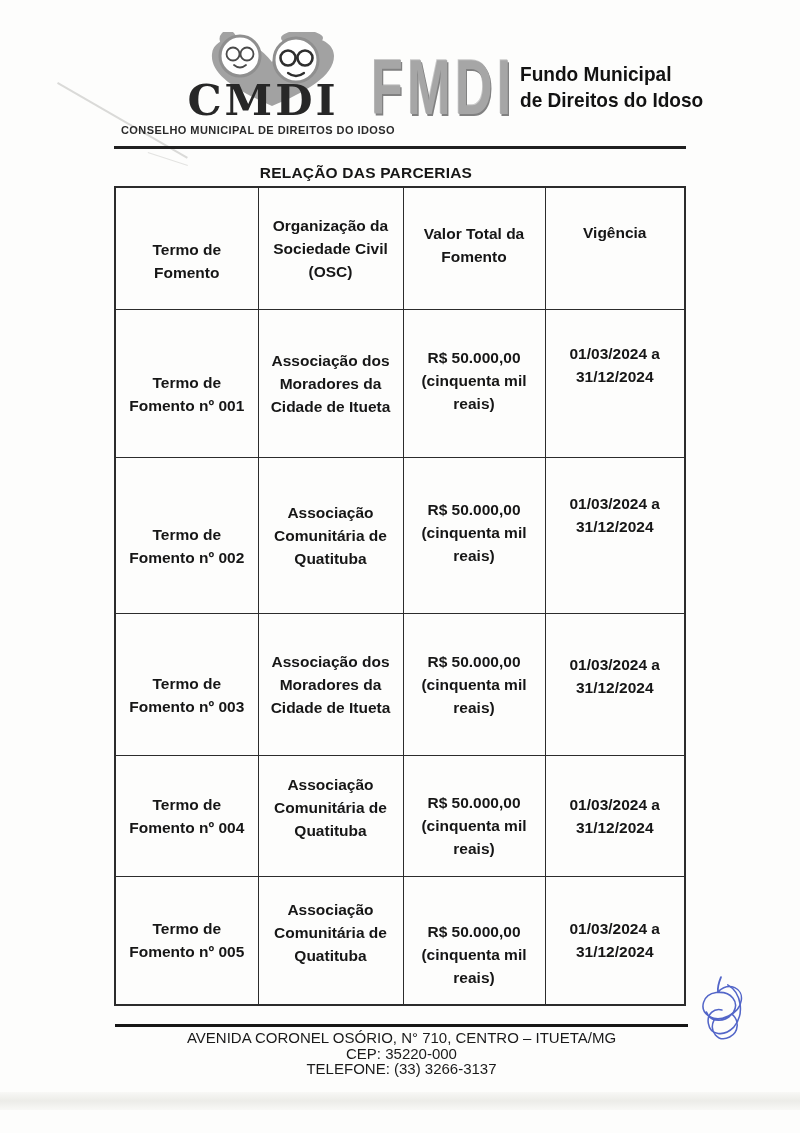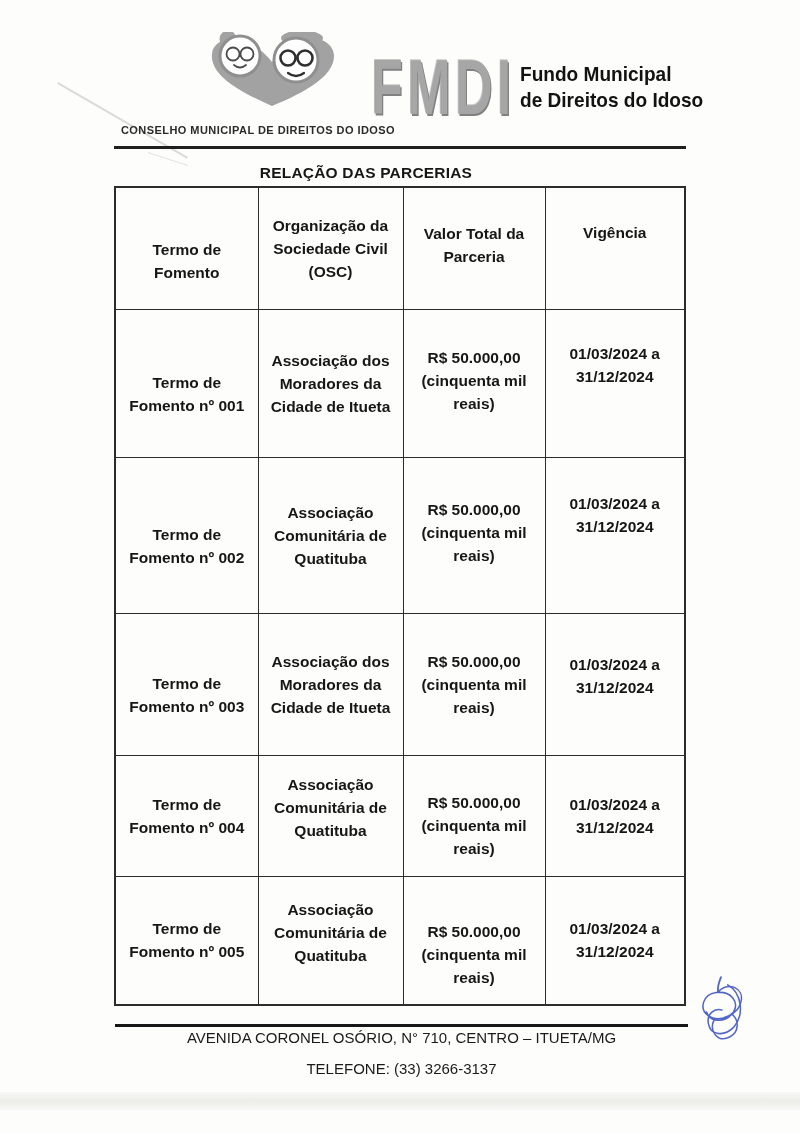--- a/index.html
+++ b/index.html
@@ -104,20 +104,21 @@
     </g>
     <path d="M50,33 Q56,38 62,33" fill="none" stroke="#4a4a4a" stroke-width="1.8" stroke-linecap="round"></path>
     <g fill="none" stroke="#2e2e2e" stroke-width="2.6">
       <circle cx="104" cy="26" r="7.5"></circle>
         <circle cx="121" cy="26" r="7.5"></circle>
         <path d="M111.5,26 h2"></path>
     </g>
     <path d="M104,41 Q112,47 120,41" fill="none" stroke="#2e2e2e" stroke-width="2.2" stroke-linecap="round"></path>
   </svg>
 
+  <div class="cmdi-acronym">CMDI</div>
   <div class="cmdi-caption">CONSELHO MUNICIPAL DE DIREITOS DO IDOSO</div>
 
   <div class="fmdi-acronym">FMDI</div>
   <div class="fmdi-name">
     <div>Fundo Municipal</div>
     <div>de Direitos do Idoso</div>
   </div>
 
   <div class="header-rule"></div>
 
@@ -137,21 +138,21 @@
               <span class="cell-text">Termo de
 Fomento</span>
             </th>
           <th class="c2">
               <span class="cell-text">Organização da
 Sociedade Civil
 (OSC)</span>
             </th>
           <th class="c3">
               <span class="cell-text">Valor Total da
-Parceria</span>
+Fomento</span>
             </th>
           <th class="c4">
               <span class="cell-text">Vigência</span>
             </th>
         </tr>
       </thead>
       <tbody>
         <tr class="r1">
           <td class="c1">
               <span class="cell-text">Termo de
@@ -251,20 +252,21 @@
               <span class="cell-text">01/03/2024 a
 31/12/2024</span>
             </td>
         </tr>
       </tbody>
     </table>
   </div>
 
   <div class="footer-rule"></div>
   <div class="footer-line f-address">AVENIDA CORONEL OSÓRIO, N° 710, CENTRO – ITUETA/MG</div>
+  <div class="footer-line f-cep">CEP: 35220-000</div>
   <div class="footer-line f-phone">TELEFONE: (33) 3266-3137</div>
 
   <svg class="signature" viewBox="0 0 60 72" xmlns="http://www.w3.org/2000/svg">
     <g fill="none" stroke-linecap="round" opacity="0.9" stroke="#4156c3">
       <path d="M31,2 C29,7 27,12 28,17" stroke-width="1.9"></path>
       <path d="M28,17 C40,6 54,14 52,26 C50,40 30,50 18,42 C8,35 12,20 26,18 C42,16 50,28 44,38 C37,49 20,50 16,38" stroke-width="1.6"></path>
       <path d="M38,10 C52,18 56,40 44,54 C34,64 20,62 18,50 C16,40 24,34 32,36" stroke-width="1.6"></path>
       <path d="M24,46 C18,58 28,70 40,64 C50,59 50,46 42,40" stroke-width="1.6"></path>
     </g>
   </svg>

